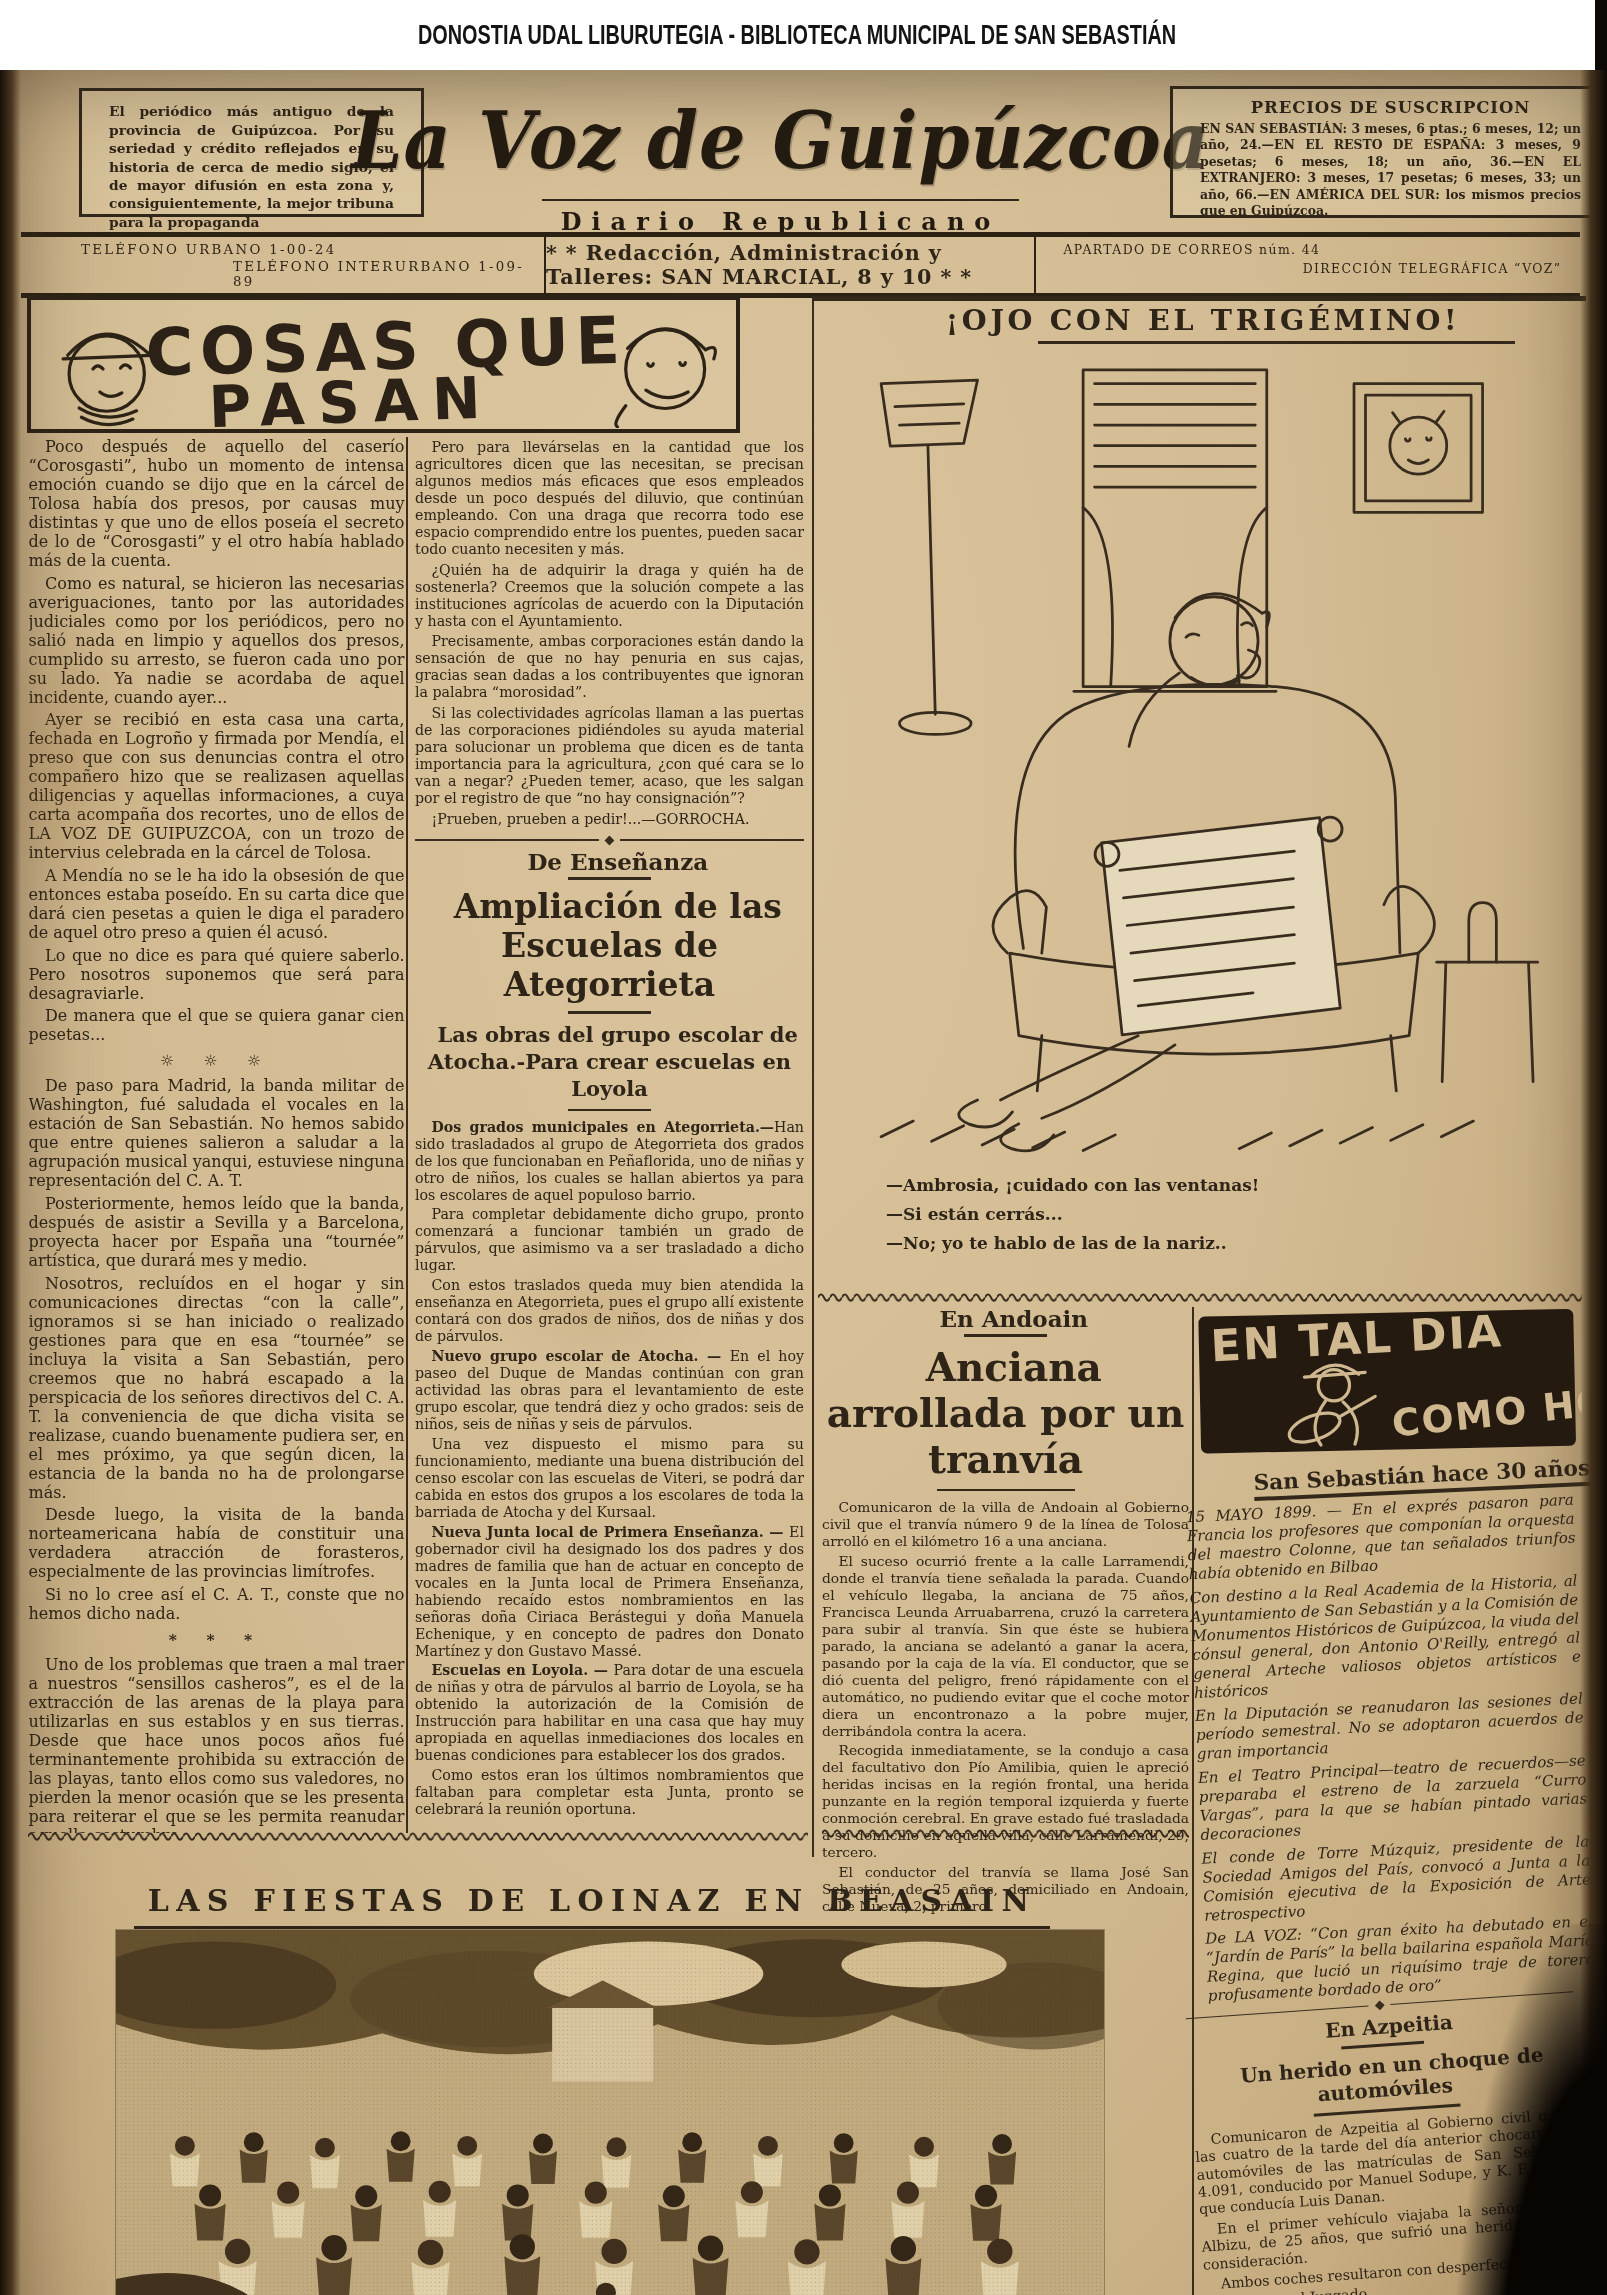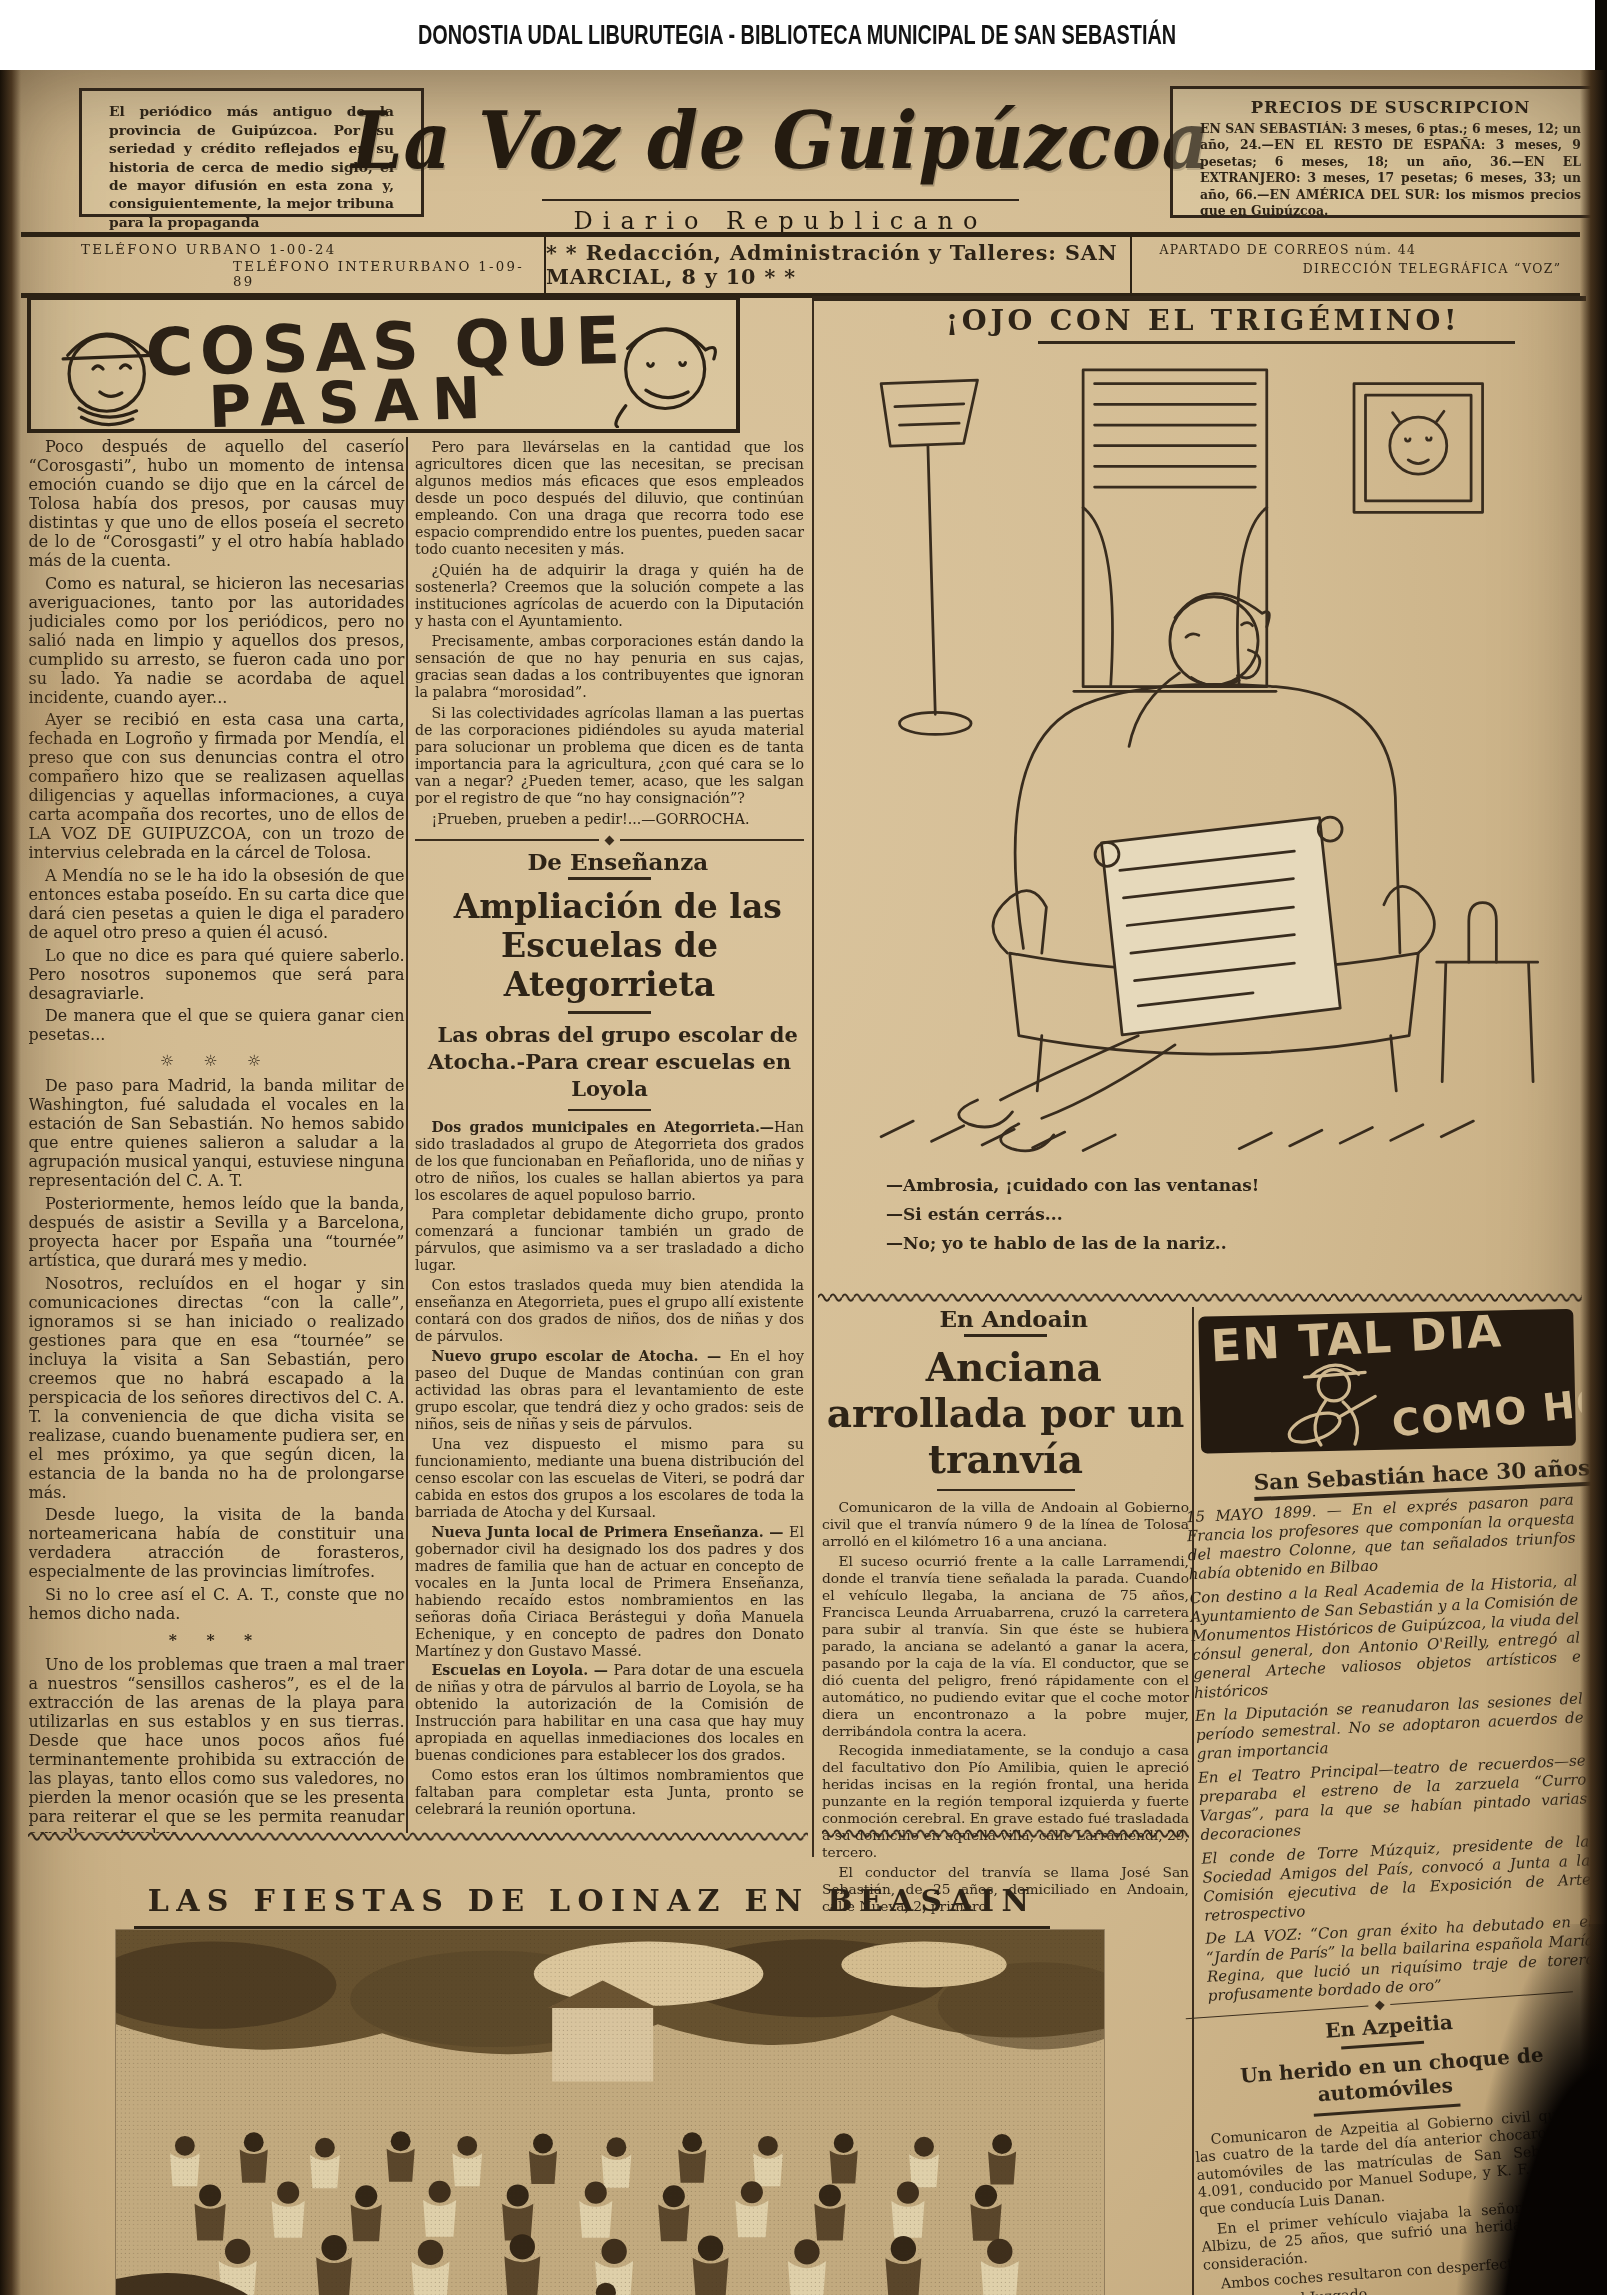--- a/index.html
+++ b/index.html
@@ -29,31 +29,31 @@
   .box-left{left:79px;top:18.4px;width:285px;height:101px;font-size:13.8px;line-height:18.4px;}
   .box-right{left:1170px;top:15.6px;width:381px;height:104px;font-size:12.4px;line-height:16.5px;text-align:center;}
   .box-right h3{margin:0 0 4.6px 0;font-size:16.5px;letter-spacing:0.9px;font-weight:700;}
   .box-right p{margin:0;text-align:justify;}
   .mast-center{position:absolute;left:404px;top:3.7px;width:753px;height:133px;
                display:flex;align-items:center;justify-content:center;}
   .mast-center h1{margin:0;font-size:73px;font-weight:700;font-style:italic;letter-spacing:0.9px;
                   color:#241b10;text-shadow:1.4px 1.4px 0 rgba(36,27,16,.25);white-space:nowrap;
                   transform:scaleY(1.08);}
   .mast-sub{position:absolute;left:542px;top:129px;width:477px;text-align:center;
-            border-top:2.3px solid #31261a;padding-top:5.5px;font-weight:400;font-size:24px;
+            border-top:2.3px solid #31261a;padding-top:5.5px;font-weight:700;font-size:24px;
             letter-spacing:10px;color:#241b10;}
   .infobar{position:absolute;left:21px;top:162px;width:1559px;height:56px;
            border-top:5px solid #2c2214;border-bottom:5px solid #2c2214;display:flex;}
   .cell{box-sizing:border-box;}
   .cell.phones{width:523px;padding:4.6px 0 0 60px;font-size:13.3px;letter-spacing:2.3px;}
   .cell.phones .l2{padding-left:152px;margin-top:2.8px;}
   .cell.address{flex:1;border-left:2.8px double #2c2214;border-right:2.8px double #2c2214;
                 display:flex;align-items:center;justify-content:center;font-weight:700;
                 font-size:20.7px;letter-spacing:0.9px;}
-  .cell.postal{width:448px;padding:4.6px 18.4px 0 27.5px;font-size:12.4px;letter-spacing:1.4px;}
+  .cell.postal{width:544px;padding:4.6px 18.4px 0 27.5px;font-size:12.4px;letter-spacing:1.4px;}
   .cell.postal .l2{text-align:right;margin-top:4.6px;}
   
   .vrule{position:absolute;width:1.8px;background:#3a2d1e;}
   .hrule{position:absolute;background:#33281a;}
   .wavy{position:absolute;height:11px;}
   .orn{display:flex;align-items:center;gap:7.3px;margin:9.2px 0;}
   .orn::before,.orn::after{content:"";flex:1;height:1.8px;background:#3a2d1d;}
   .orn i{width:6.9px;height:6.9px;background:#3a2d1d;transform:rotate(45deg);flex:none;}
   .dash{width:83px;height:2.3px;background:#33281a;margin:7.3px auto;}
   

